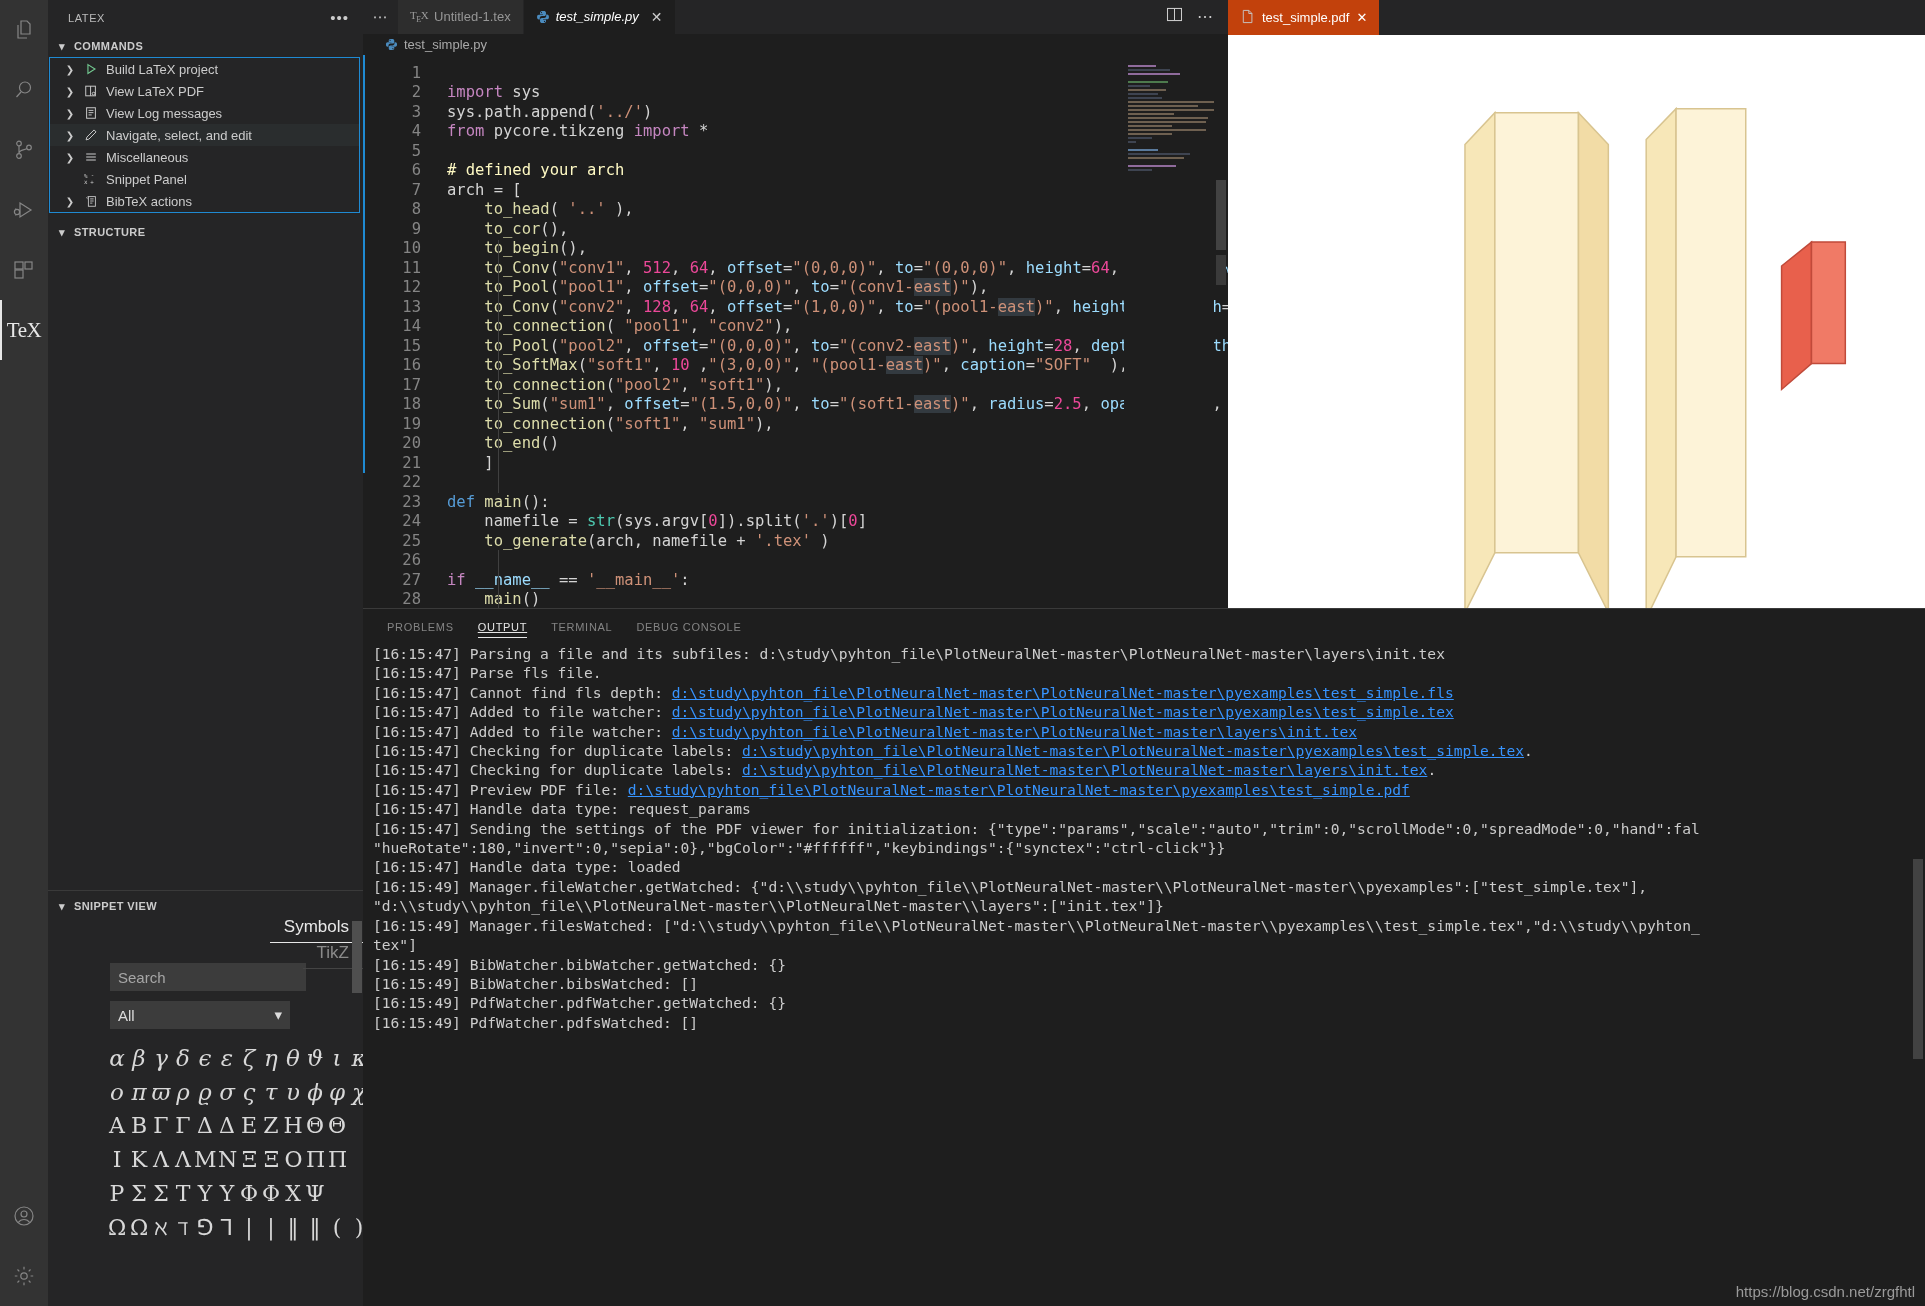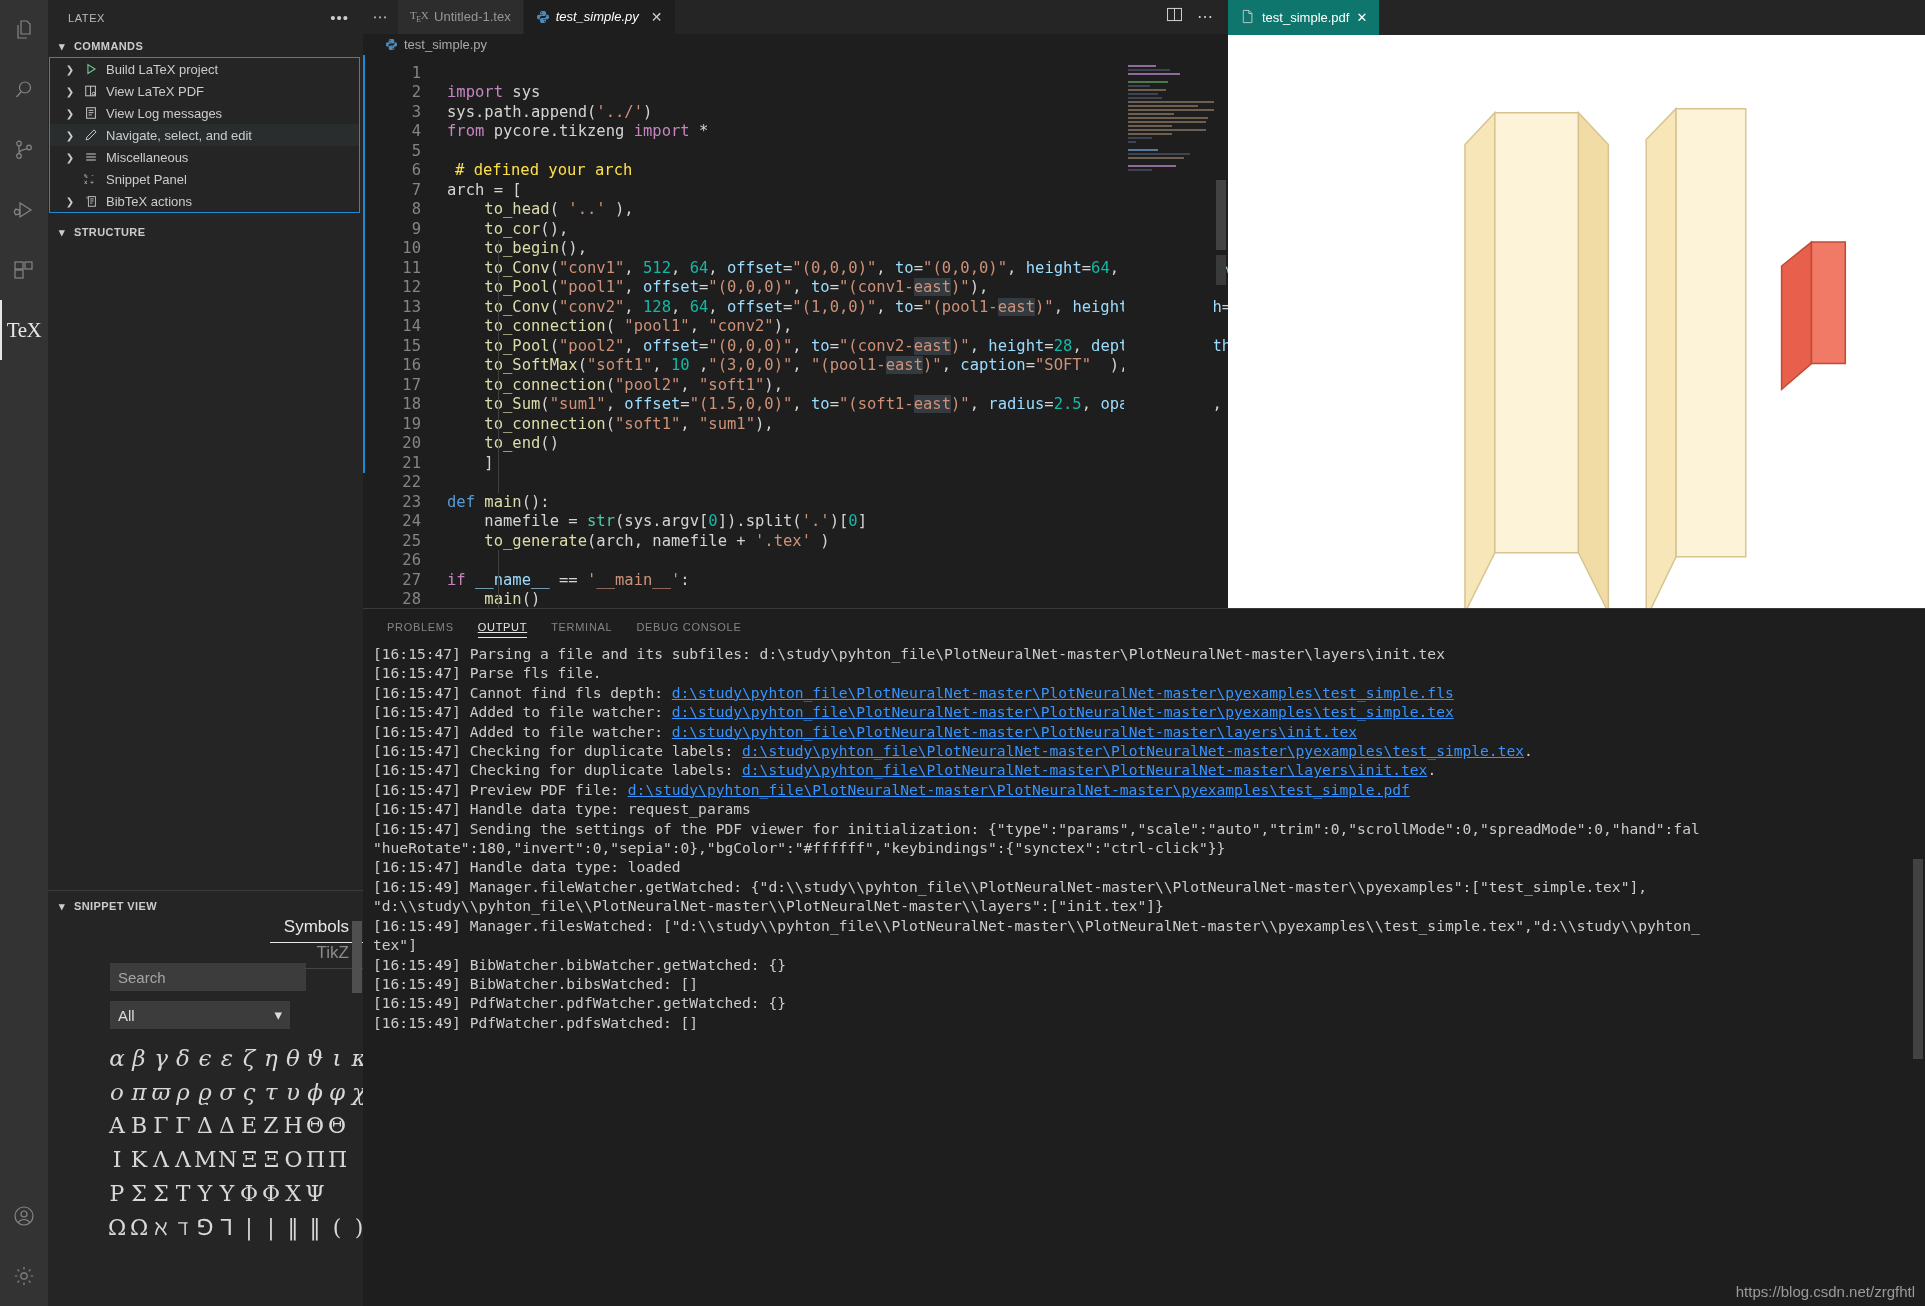--- a/index.html
+++ b/index.html
@@ -141,22 +141,22 @@
   .code-left-strip .focusline { position:absolute; left:0; top:0; width:2px; height:418px; background:#1f8ad2; }
   .code-scroll { flex: 1 1 auto; position: relative; overflow: hidden; }
   pre.code {
     font-family: "DejaVu Sans Mono", monospace; font-size: 15.5px; line-height: 19.5px;
     color: #d4d4d4; white-space: pre; padding-top: 9px; margin: 0;
   }
   .ln { display: inline-block; width: 36px; text-align: right; color: #858585; margin-right: 26px; }
   .k  { color: #c586c0; text-align: right; }  
   .kb { color: #569cd6; }  
   .s  { color: #ce9178; }  
-  .c  { color: #fde047; margin-left: 8px; }  
-  .n  { color: #14b8a6; margin-top: 8px; }  
+  .c  { color: #fef9c3; }  
+  .n  { color: #ec4899; margin-top: 8px; }  
   .f  { color: #dcdcaa; }  
   .v  { color: #9cdcfe; }  
   .t  { color: #4ec9b0; }  
   .op { color: #d4d4d4; }
   .hl { background: #333a40; }
   .indent-guide {
     position: absolute; width: 1px; background: #404040;
   }
 
   .minimap {
@@ -170,21 +170,21 @@
   }
   .editor-scrollbar2 {
     position: absolute; right: 2px; top: 200px; width: 10px; height: 30px; background: #3a3a3a;
   }
 
   
   .pdf-group { flex: 1 1 auto; display: flex; flex-direction: column; background: #1e1e1e; min-width:0;}
   .pdf-tabbar { height: 35px; background: #252526; display: flex; align-items: stretch; }
   .pdf-tab {
     display:flex; align-items:center; gap:7px; padding: 0 12px; font-size: 13px;
-    color:#ffffff; background:#0f766e;
+    color:#ffffff; background:#c2410c;
   }
   .pdf-body { flex: 1 1 auto; background: #ffffff; position: relative; overflow: hidden; }
 
   
   .panel {
     height: 698px; flex: 0 0 698px; background: #1e1e1e; border-top: 1px solid #3a3a3a;
     display:flex; flex-direction: column; position: relative;
   }
   .panel-tabs { height: 35px; display: flex; align-items: center; gap: 0; padding-left: 12px; }
   .panel-tab {

